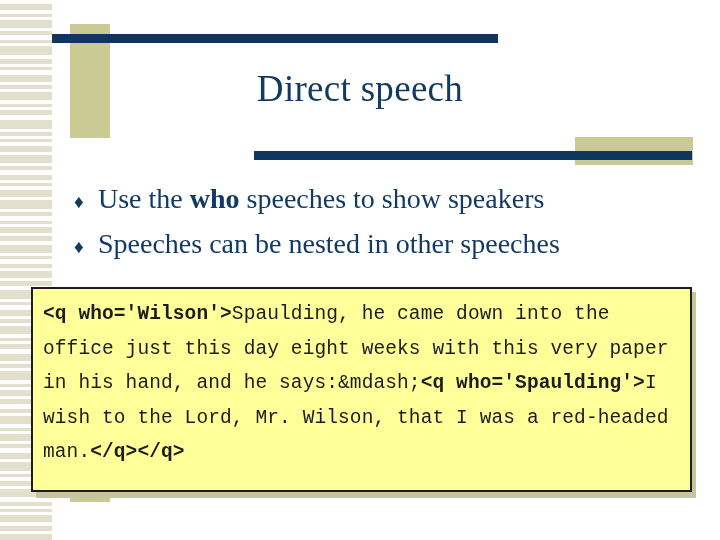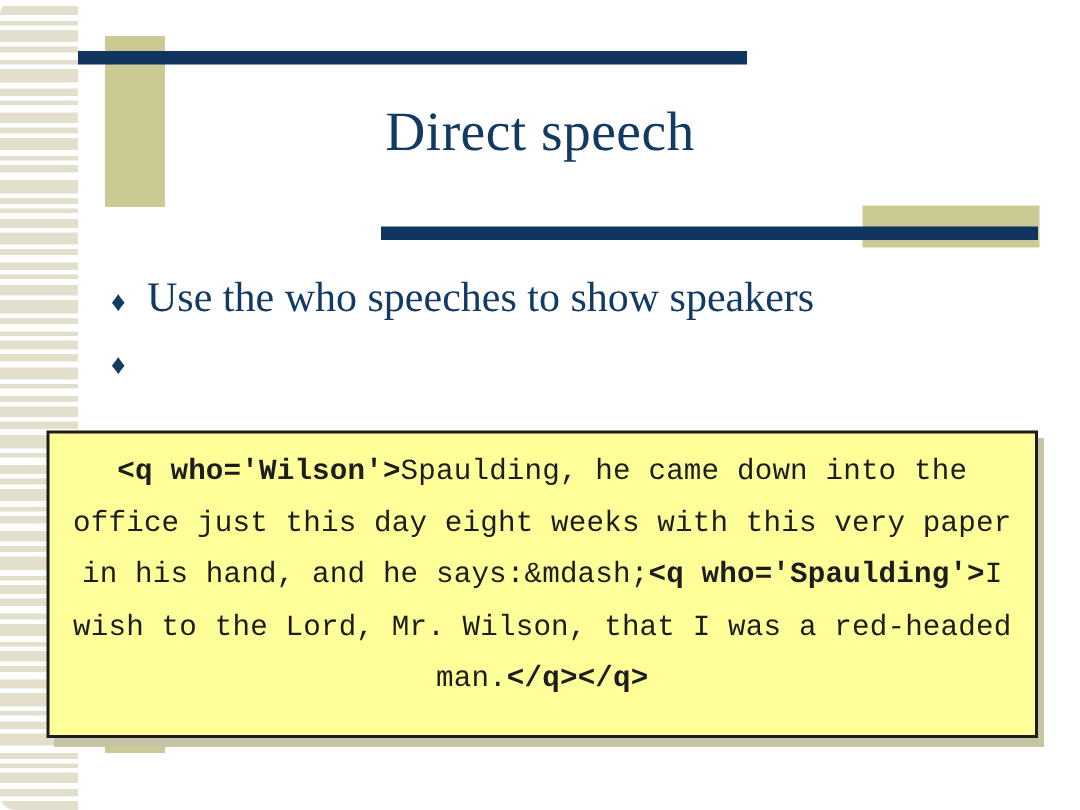--- a/index.html
+++ b/index.html
@@ -9,21 +9,20 @@
   }
   body {
     font-family: "Liberation Serif", serif;
   }
   #slide {
     position: relative;
     width: 720px;
     height: 540px;
     background: #ffffff;
     overflow: hidden;
-    border-radius: 10px;
   }
 
   
   #stripe-band {
     position: absolute;
     left: 0;
     top: 0;
     width: 52px;
     height: 540px;
     background: #ffffff;
@@ -82,21 +81,21 @@
     line-height: 42px;
     white-space: nowrap;
   }
   .bullet-mark {
     flex: 0 0 auto;
     width: 24px;
     font-size: 19px;
     line-height: 42px;
     color: #123a63;
   }
-  .bullet-text b { font-weight: normal; }
+  .bullet-text b { font-weight: bold; }
 
   
   #code-shadow {
     position: absolute;
     left: 36px;
     top: 292px;
     width: 660px;
     height: 206px;
     background: #c6c4a4;
   }
@@ -104,21 +103,20 @@
     position: absolute;
     left: 31px;
     top: 287px;
     width: 661px;
     height: 205px;
     box-sizing: border-box;
     background: #ffff99;
     border: 2px solid #1d1d1d;
     padding: 8px 10px 6px 10px;
     overflow: hidden;
-    text-align: center;
   }
   #code-text {
     font-family: "Liberation Mono", "DejaVu Sans Mono", monospace;
     font-size: 19.5px;
     line-height: 34.5px;
     color: #1d1d1d;
     white-space: pre-wrap;
     word-break: break-word;
     letter-spacing: 0.1px;
   }
@@ -203,20 +201,21 @@
 
   <div id="bullet-list">
 
     <div class="bullet-row">
       <span class="bullet-mark">♦</span>
       <span class="bullet-text"><span>Use the </span><b>who</b><span> speeches to show speakers</span></span>
     </div>
 
     <div class="bullet-row">
       <span class="bullet-mark">♦</span>
+      <span class="bullet-text"><span>Speeches can be nested in other speeches</span><b></b><span></span></span>
     </div>
 
   </div>
 
   <div id="code-shadow"></div>
   <div id="code-box">
     <div id="code-text"><b>&lt;q who='Wilson'&gt;</b><span>Spaulding, he came down into the office just this day eight weeks with this very paper in his hand, and he says:&amp;mdash;</span><b>&lt;q who='Spaulding'&gt;</b><span>I wish to the Lord, Mr. Wilson, that I was a red-headed man.</span><b>&lt;/q&gt;&lt;/q&gt;</b></div>
   </div>
 
 </div>

